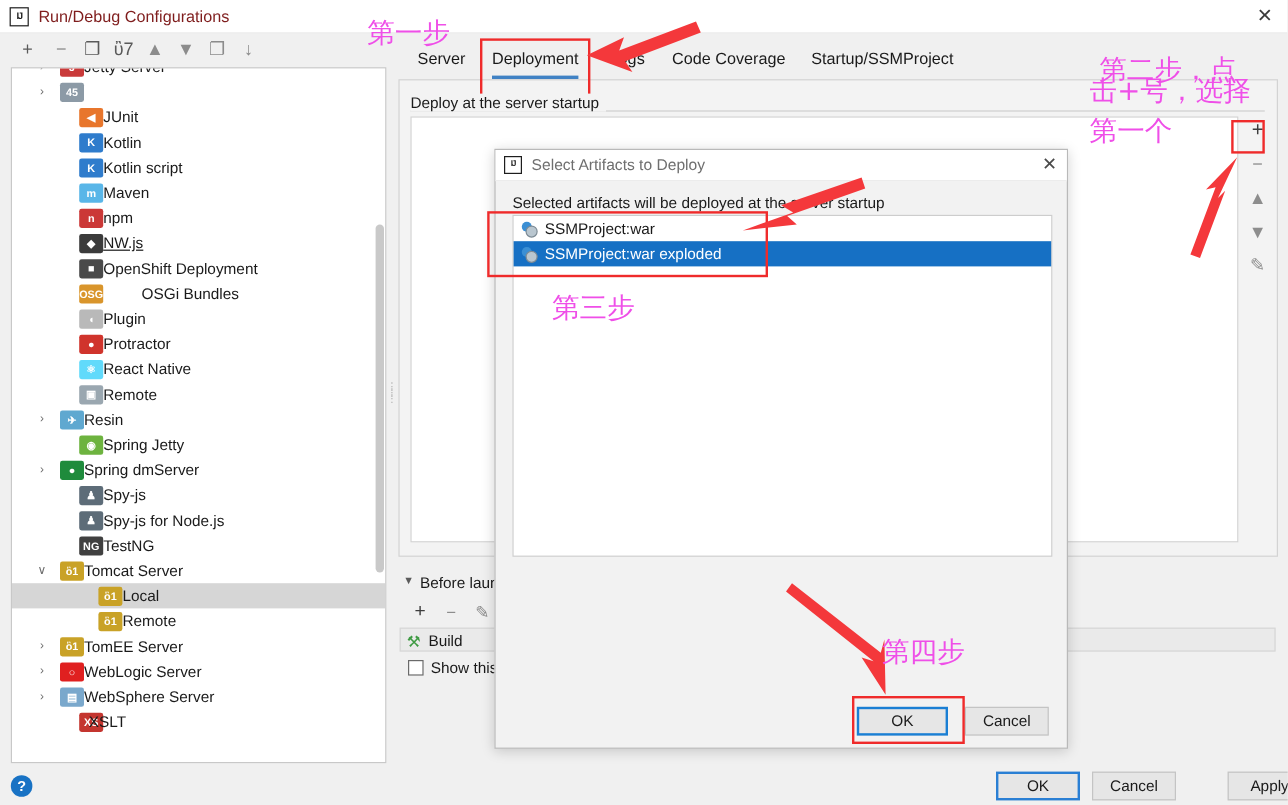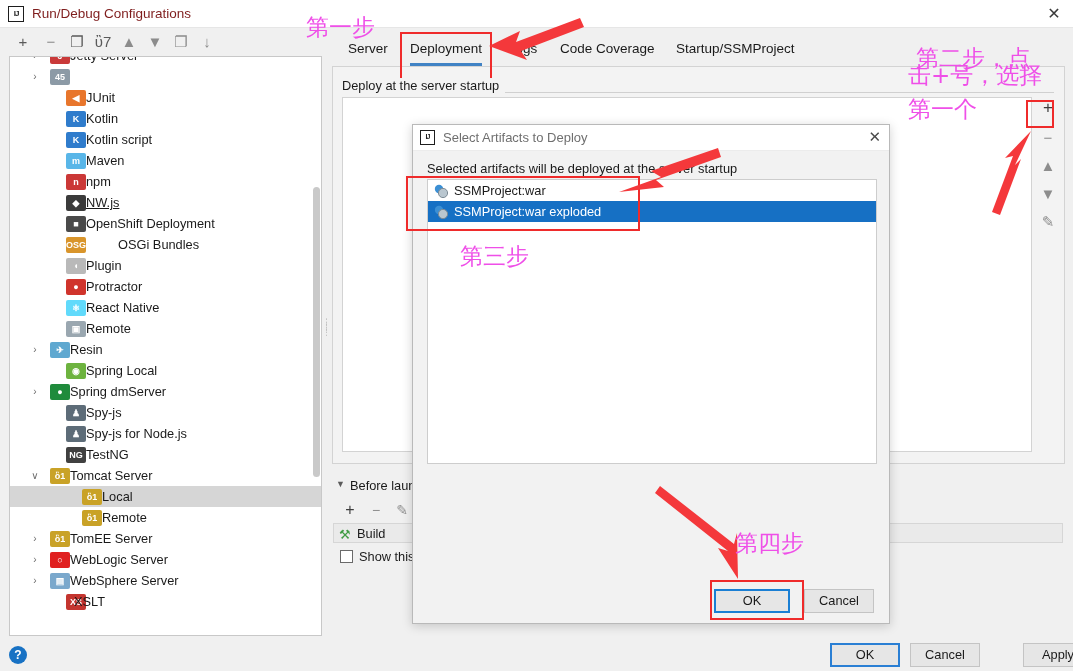--- a/index.html
+++ b/index.html
@@ -290,21 +290,21 @@
           <span class="tree-ico" style="left: 56px; background: rgb(154, 167, 176);">▣</span>
           <span class="tree-label" style="left: 76px;">Remote</span>
         </div>
         <div class="tree-row">
           <span class="tree-arrow" style="left: 18px;">›</span>
           <span class="tree-ico" style="left: 40px; background: rgb(95, 168, 208);">✈</span>
           <span class="tree-label" style="left: 60px;">Resin</span>
         </div>
         <div class="tree-row">
           <span class="tree-ico" style="left: 56px; background: rgb(109, 179, 63);">◉</span>
-          <span class="tree-label" style="left: 76px;">Spring Local</span>
+          <span class="tree-label" style="left: 76px;">Spring Jetty</span>
         </div>
         <div class="tree-row">
           <span class="tree-arrow" style="left: 18px;">›</span>
           <span class="tree-ico" style="left: 40px; background: rgb(31, 139, 60);">●</span>
           <span class="tree-label" style="left: 60px;">Spring dmServer</span>
         </div>
         <div class="tree-row">
           <span class="tree-ico" style="left: 56px; background: rgb(93, 108, 120);">♟</span>
           <span class="tree-label" style="left: 76px;">Spy-js</span>
         </div>

